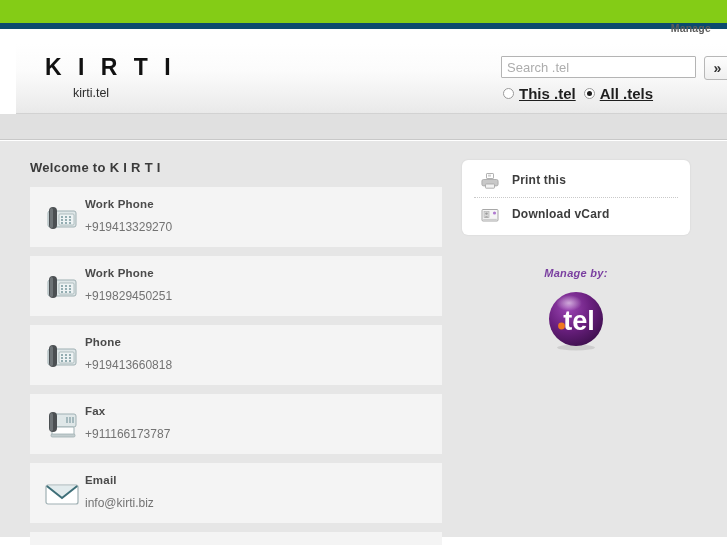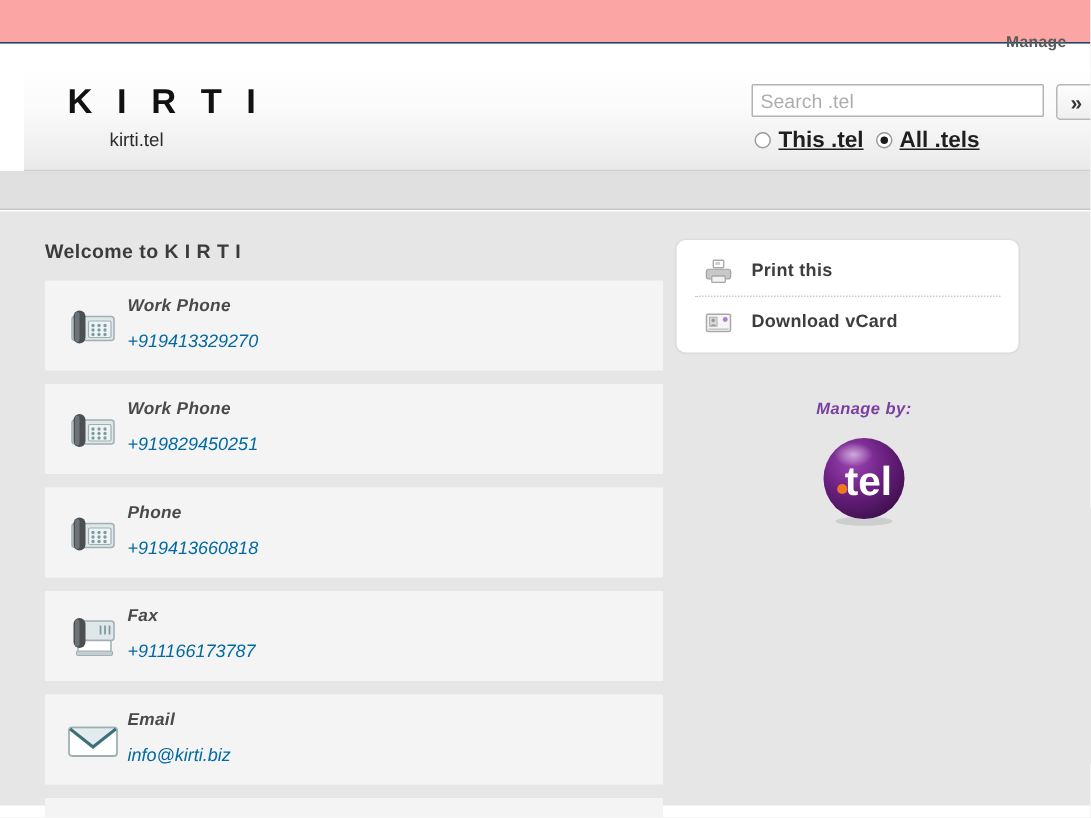--- a/index.html
+++ b/index.html
@@ -23,22 +23,22 @@
     background: #ffffff;
     overflow: hidden;
   }
 
   
   .topbar {
     position: absolute;
     left: 0; top: 0;
     width: 727px;
     height: 29px;
-    background: #fca5a5;
-    border-bottom: 1px solid #0c4a6e;
+    background: #84cc16;
+    border-bottom: 6px solid #0c4a6e;
     box-sizing: border-box;
   }
   .manage-link {
     position: absolute;
     right: 16px;
     top: 22px;
     font-size: 10.5px;
     font-weight: bold;
     color: #5b5b5b;
     text-decoration: none;
@@ -195,21 +195,20 @@
     top: 46px;
     width: 412px;
   }
   .card {
     position: relative;
     width: 412px;
     height: 60px;
     background: #f4f4f4;
     margin-bottom: 9px;
     box-sizing: border-box;
-    font-style: italic;
   }
   .card-icon {
     position: absolute;
     left: 12px;
     top: 10px;
     width: 40px;
     height: 40px;
   }
   .card-label {
     position: absolute;
@@ -219,36 +218,36 @@
     font-weight: bold;
     color: #4a4a4a;
     letter-spacing: .2px;
     line-height: 14px;
   }
   .card-value {
     position: absolute;
     left: 55px;
     top: 33px;
     font-size: 12px;
-    color: #0369a1;
+    color: #737373;
     text-decoration: none;
     line-height: 15px;
   }
   .card-partial {
     position: relative;
     width: 412px;
     height: 20px;
     background: #f4f4f4;
     box-sizing: border-box;
   }
 
   
   .actions-panel {
     position: absolute;
-    left: 451px;
+    left: 462px;
     top: 19px;
     width: 228px;
     background: #ffffff;
     border-radius: 6px;
     box-shadow: 0 0 2px rgba(0,0,0,.10);
     padding: 4px 0;
     box-sizing: border-box;
   }
   .action-row {
     position: relative;

